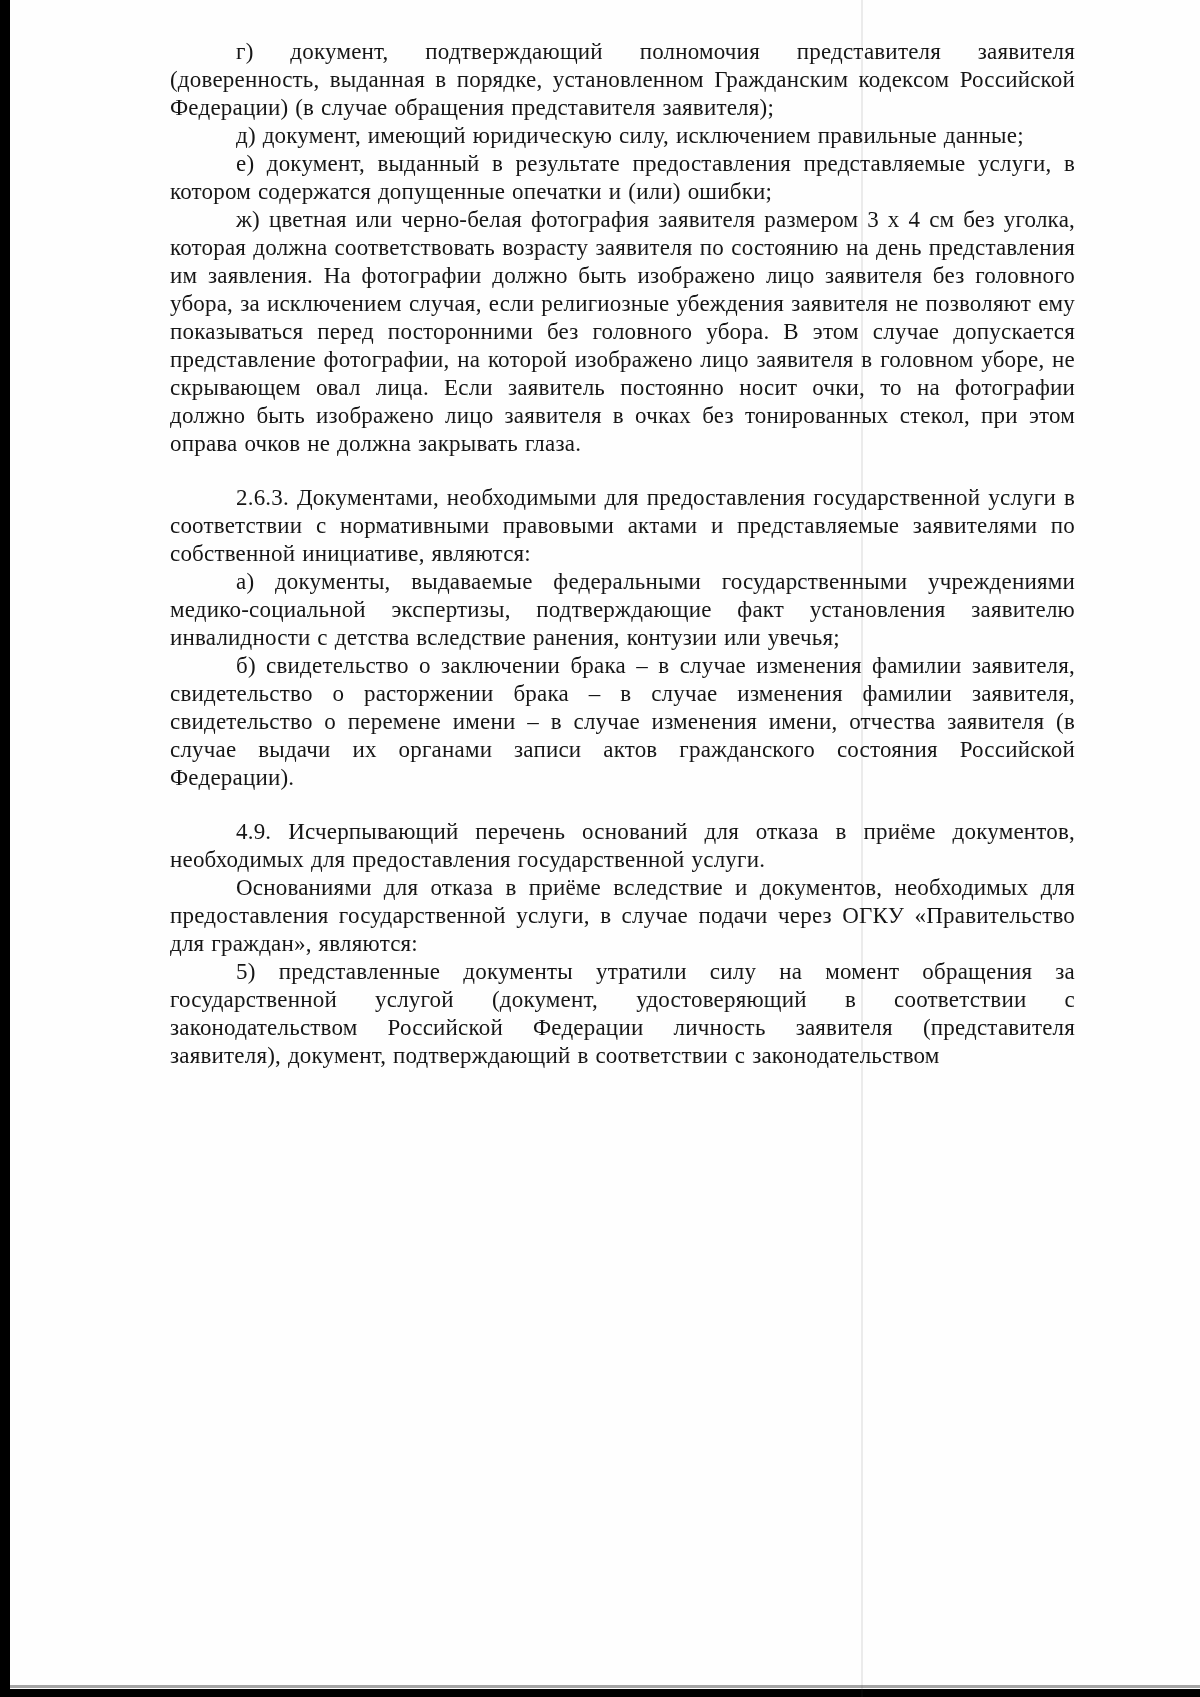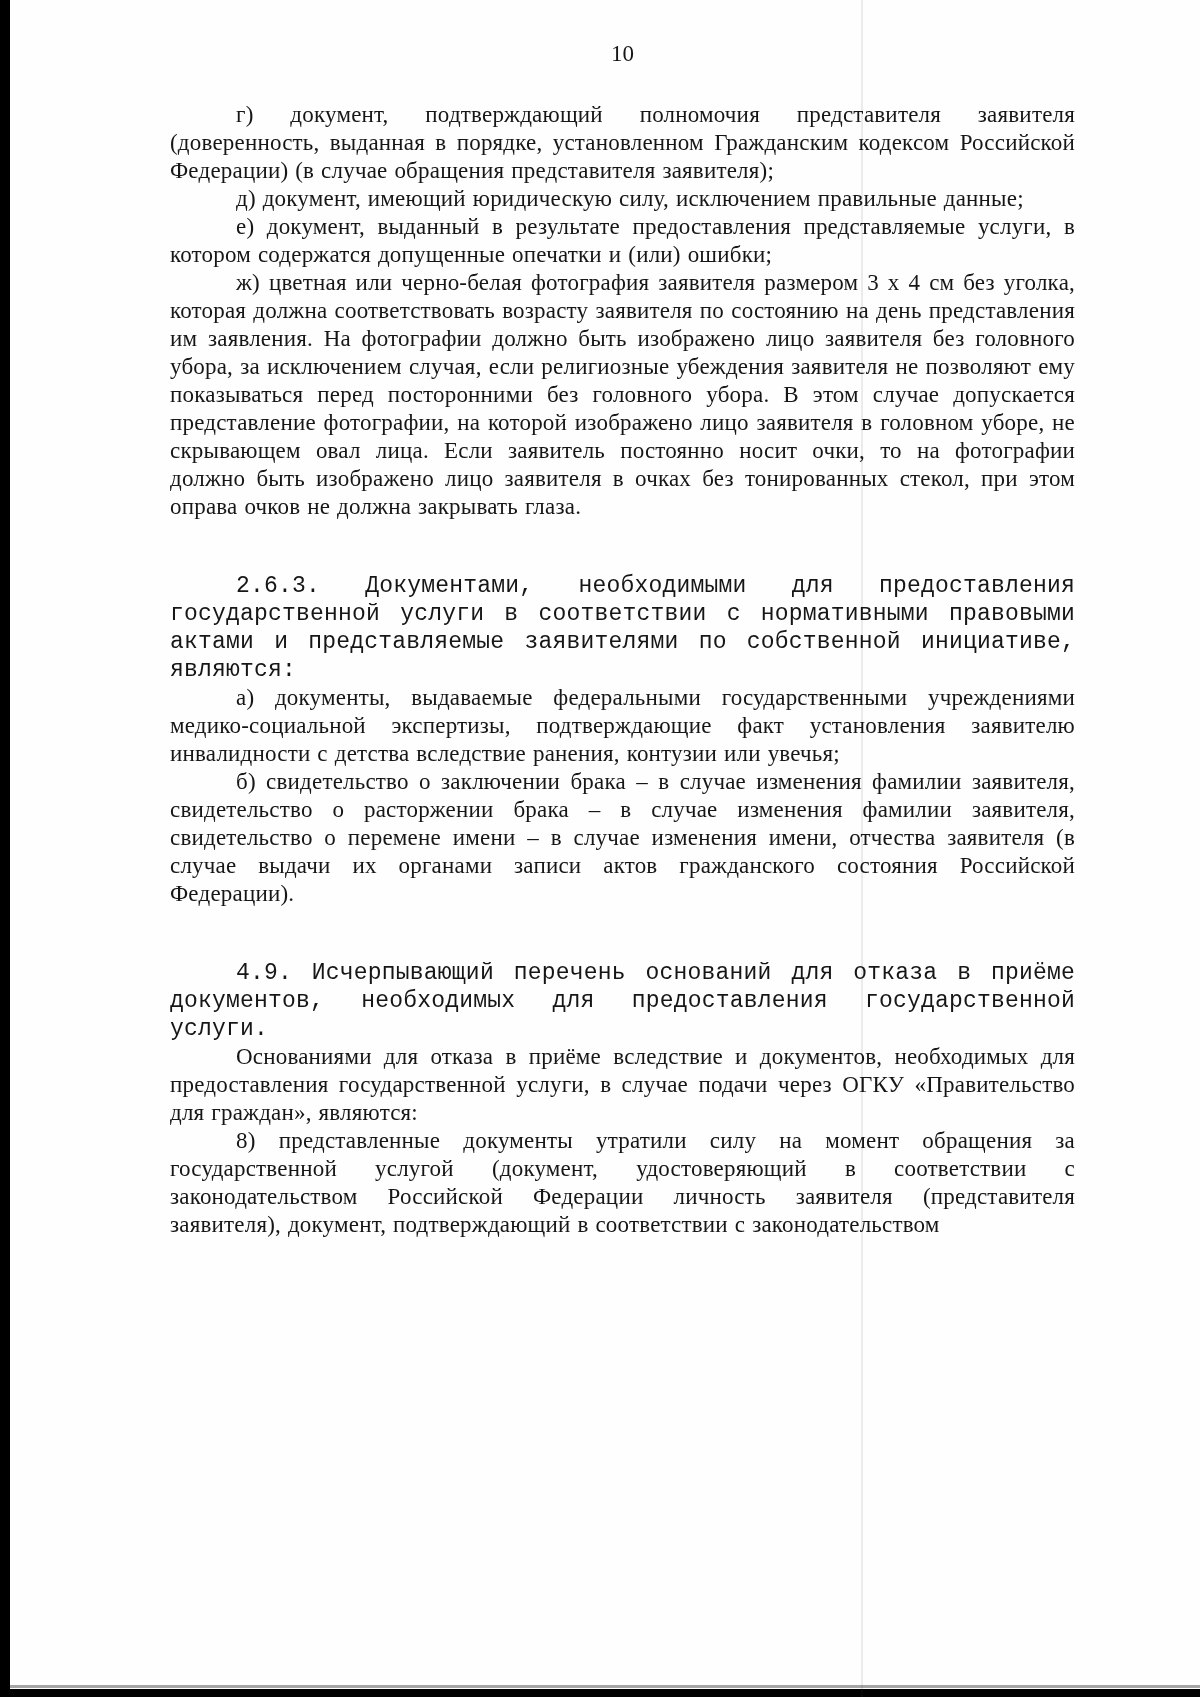--- a/index.html
+++ b/index.html
@@ -51,36 +51,35 @@
   }
   .para {
     font-size: 23px;
     line-height: 28px;
     text-align: justify;
     text-indent: 66px;
     margin: 0;
     letter-spacing: 0.2px;
     word-spacing: 1px;
   }
-  .para.gap { margin-top: 51px; font-family: Liberation Mono, monospace; }
+  .para.gap { margin-top: 26px; }
 </style>
 </head>
 <body>
 
 <div class="scan-border-left"></div>
 <div class="scan-border-bottom"></div>
 <div class="fold-line"></div>
 
 <div class="content">
-  <div class="page-number">10</div>
   <div id="doc-body">
       <p class="para">г) документ, подтверждающий полномочия представителя заявителя (доверенность, выданная в порядке, установленном Гражданским кодексом Российской Федерации) (в случае обращения представителя заявителя);</p>
       <p class="para">д) документ, имеющий юридическую силу, исключением правильные данные;</p>
       <p class="para">е) документ, выданный в результате предоставления представляемые услуги, в котором содержатся допущенные опечатки и (или) ошибки;</p>
       <p class="para">ж) цветная или черно-белая фотография заявителя размером 3 х 4 см без уголка, которая должна соответствовать возрасту заявителя по состоянию на день представления им заявления. На фотографии должно быть изображено лицо заявителя без головного убора, за исключением случая, если религиозные убеждения заявителя не позволяют ему показываться перед посторонними без головного убора. В этом случае допускается представление фотографии, на которой изображено лицо заявителя в головном уборе, не скрывающем овал лица. Если заявитель постоянно носит очки, то на фотографии должно быть изображено лицо заявителя в очках без тонированных стекол, при этом оправа очков не должна закрывать глаза.</p>
       <p class="para gap">2.6.3. Документами, необходимыми для предоставления государственной услуги в соответствии с нормативными правовыми актами и представляемые заявителями по собственной инициативе, являются:</p>
       <p class="para">а) документы, выдаваемые федеральными государственными учреждениями медико-социальной экспертизы, подтверждающие факт установления заявителю инвалидности с детства вследствие ранения, контузии или увечья;</p>
       <p class="para">б) свидетельство о заключении брака – в случае изменения фамилии заявителя, свидетельство о расторжении брака – в случае изменения фамилии заявителя, свидетельство о перемене имени – в случае изменения имени, отчества заявителя (в случае выдачи их органами записи актов гражданского состояния Российской Федерации).</p>
       <p class="para gap">4.9. Исчерпывающий перечень оснований для отказа в приёме документов, необходимых для предоставления государственной услуги.</p>
       <p class="para">Основаниями для отказа в приёме вследствие и документов, необходимых для предоставления государственной услуги, в случае подачи через ОГКУ «Правительство для граждан», являются:</p>
-      <p class="para">8) представленные документы утратили силу на момент обращения за государственной услугой (документ, удостоверяющий в соответствии с законодательством Российской Федерации личность заявителя (представителя заявителя), документ, подтверждающий в соответствии с законодательством</p>
+      <p class="para">5) представленные документы утратили силу на момент обращения за государственной услугой (документ, удостоверяющий в соответствии с законодательством Российской Федерации личность заявителя (представителя заявителя), документ, подтверждающий в соответствии с законодательством</p>
     </div>
 </div>
 
 </body></html>

